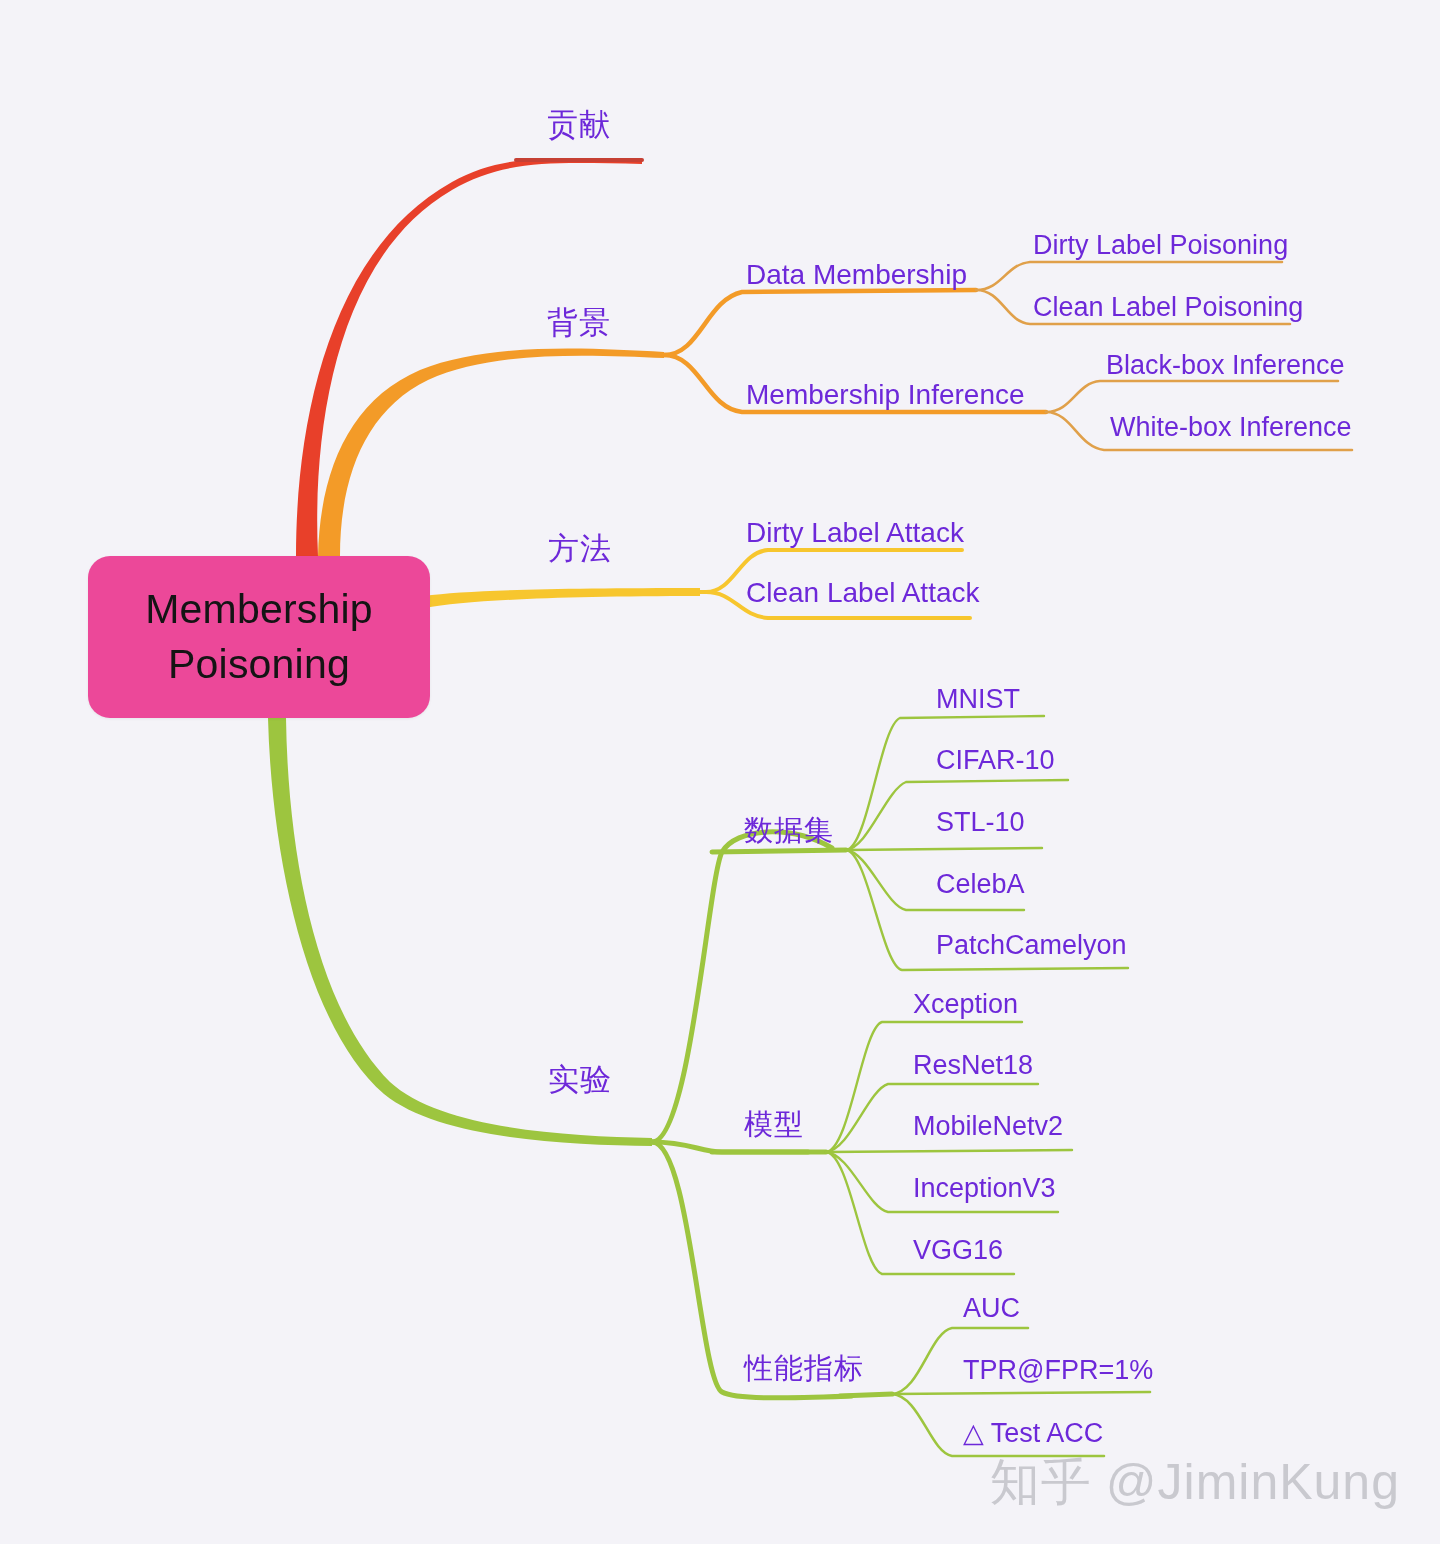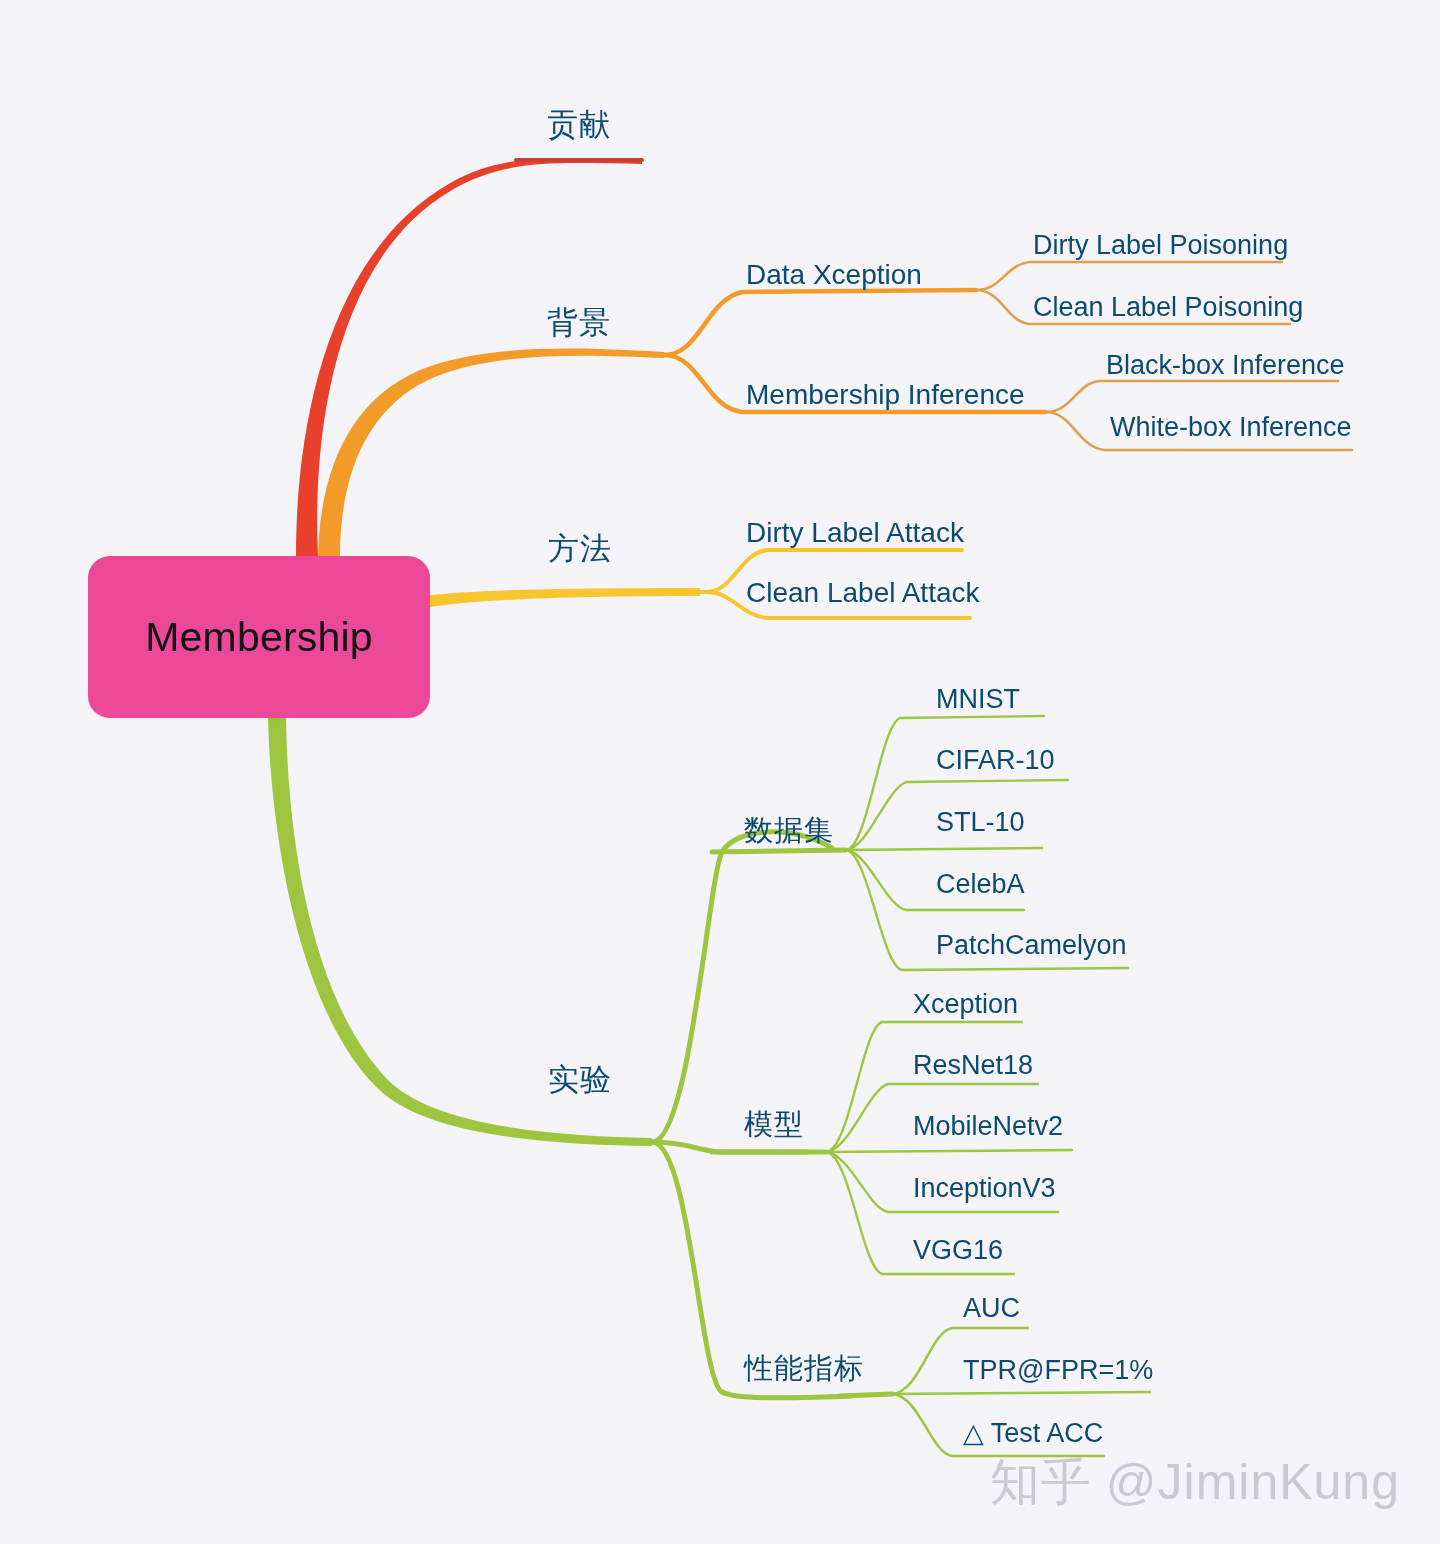--- a/index.html
+++ b/index.html
@@ -38,21 +38,21 @@
   .root-title {
     font-size: 41px;
     line-height: 1.33;
     color: #141414;
     text-align: center;
     letter-spacing: 0.2px;
     font-weight: 400;
   }
   .node-label {
     position: absolute;
-    color: #0c4a6e;
+    color: #6d28d9;
     white-space: nowrap;
     z-index: 4;
   }
   .lvl1 {
     font-size: 31px;
     letter-spacing: 1px;
   }
   .lvl2 {
     font-size: 28px;
   }
@@ -148,32 +148,33 @@
 
     <path d="M 892 1394 C 920 1392, 930 1332, 952 1328 L 1028 1328" stroke="#9dc53f" stroke-width="2.6" fill="none" stroke-linecap="round"></path>
     <path d="M 892 1394 L 1150 1392" stroke="#9dc53f" stroke-width="2.6" fill="none" stroke-linecap="round"></path>
     <path d="M 892 1394 C 920 1396, 930 1452, 952 1456 L 1104 1456" stroke="#9dc53f" stroke-width="2.6" fill="none" stroke-linecap="round"></path>
 
   </svg>
 
   <div class="root-node">
     <div class="root-title">
       <div>Membership</div>
+      <div>Poisoning</div>
     </div>
   </div>
 
   <div class="node-label lvl1" style="left:547px; top:104px;">贡献</div>
 
   <div class="node-label lvl1" style="left:547px; top:302px;">背景</div>
 
   <div class="node-label lvl1" style="left:548px; top:528px;">方法</div>
 
   <div class="node-label lvl1" style="left:548px; top:1059px;text-align:center;">实验</div>
 
-  <div class="node-label lvl2" style="left:746px; top:259px;">Data Xception</div>
+  <div class="node-label lvl2" style="left:746px; top:259px;">Data Membership</div>
   <div class="node-label lvl2" style="left:746px; top:379px;">Membership Inference</div>
 
   <div class="node-label lvl3" style="left:1033px; top:230px;">Dirty Label Poisoning</div>
   <div class="node-label lvl3" style="left:1033px; top:292px;">Clean Label Poisoning</div>
   <div class="node-label lvl3" style="left:1106px; top:350px;">Black-box Inference</div>
   <div class="node-label lvl3" style="left:1110px; top:412px;">White-box Inference</div>
 
   <div class="node-label lvl2" style="left:746px; top:517px;">Dirty Label Attack</div>
   <div class="node-label lvl2" style="left:746px; top:577px;">Clean Label Attack</div>
 

